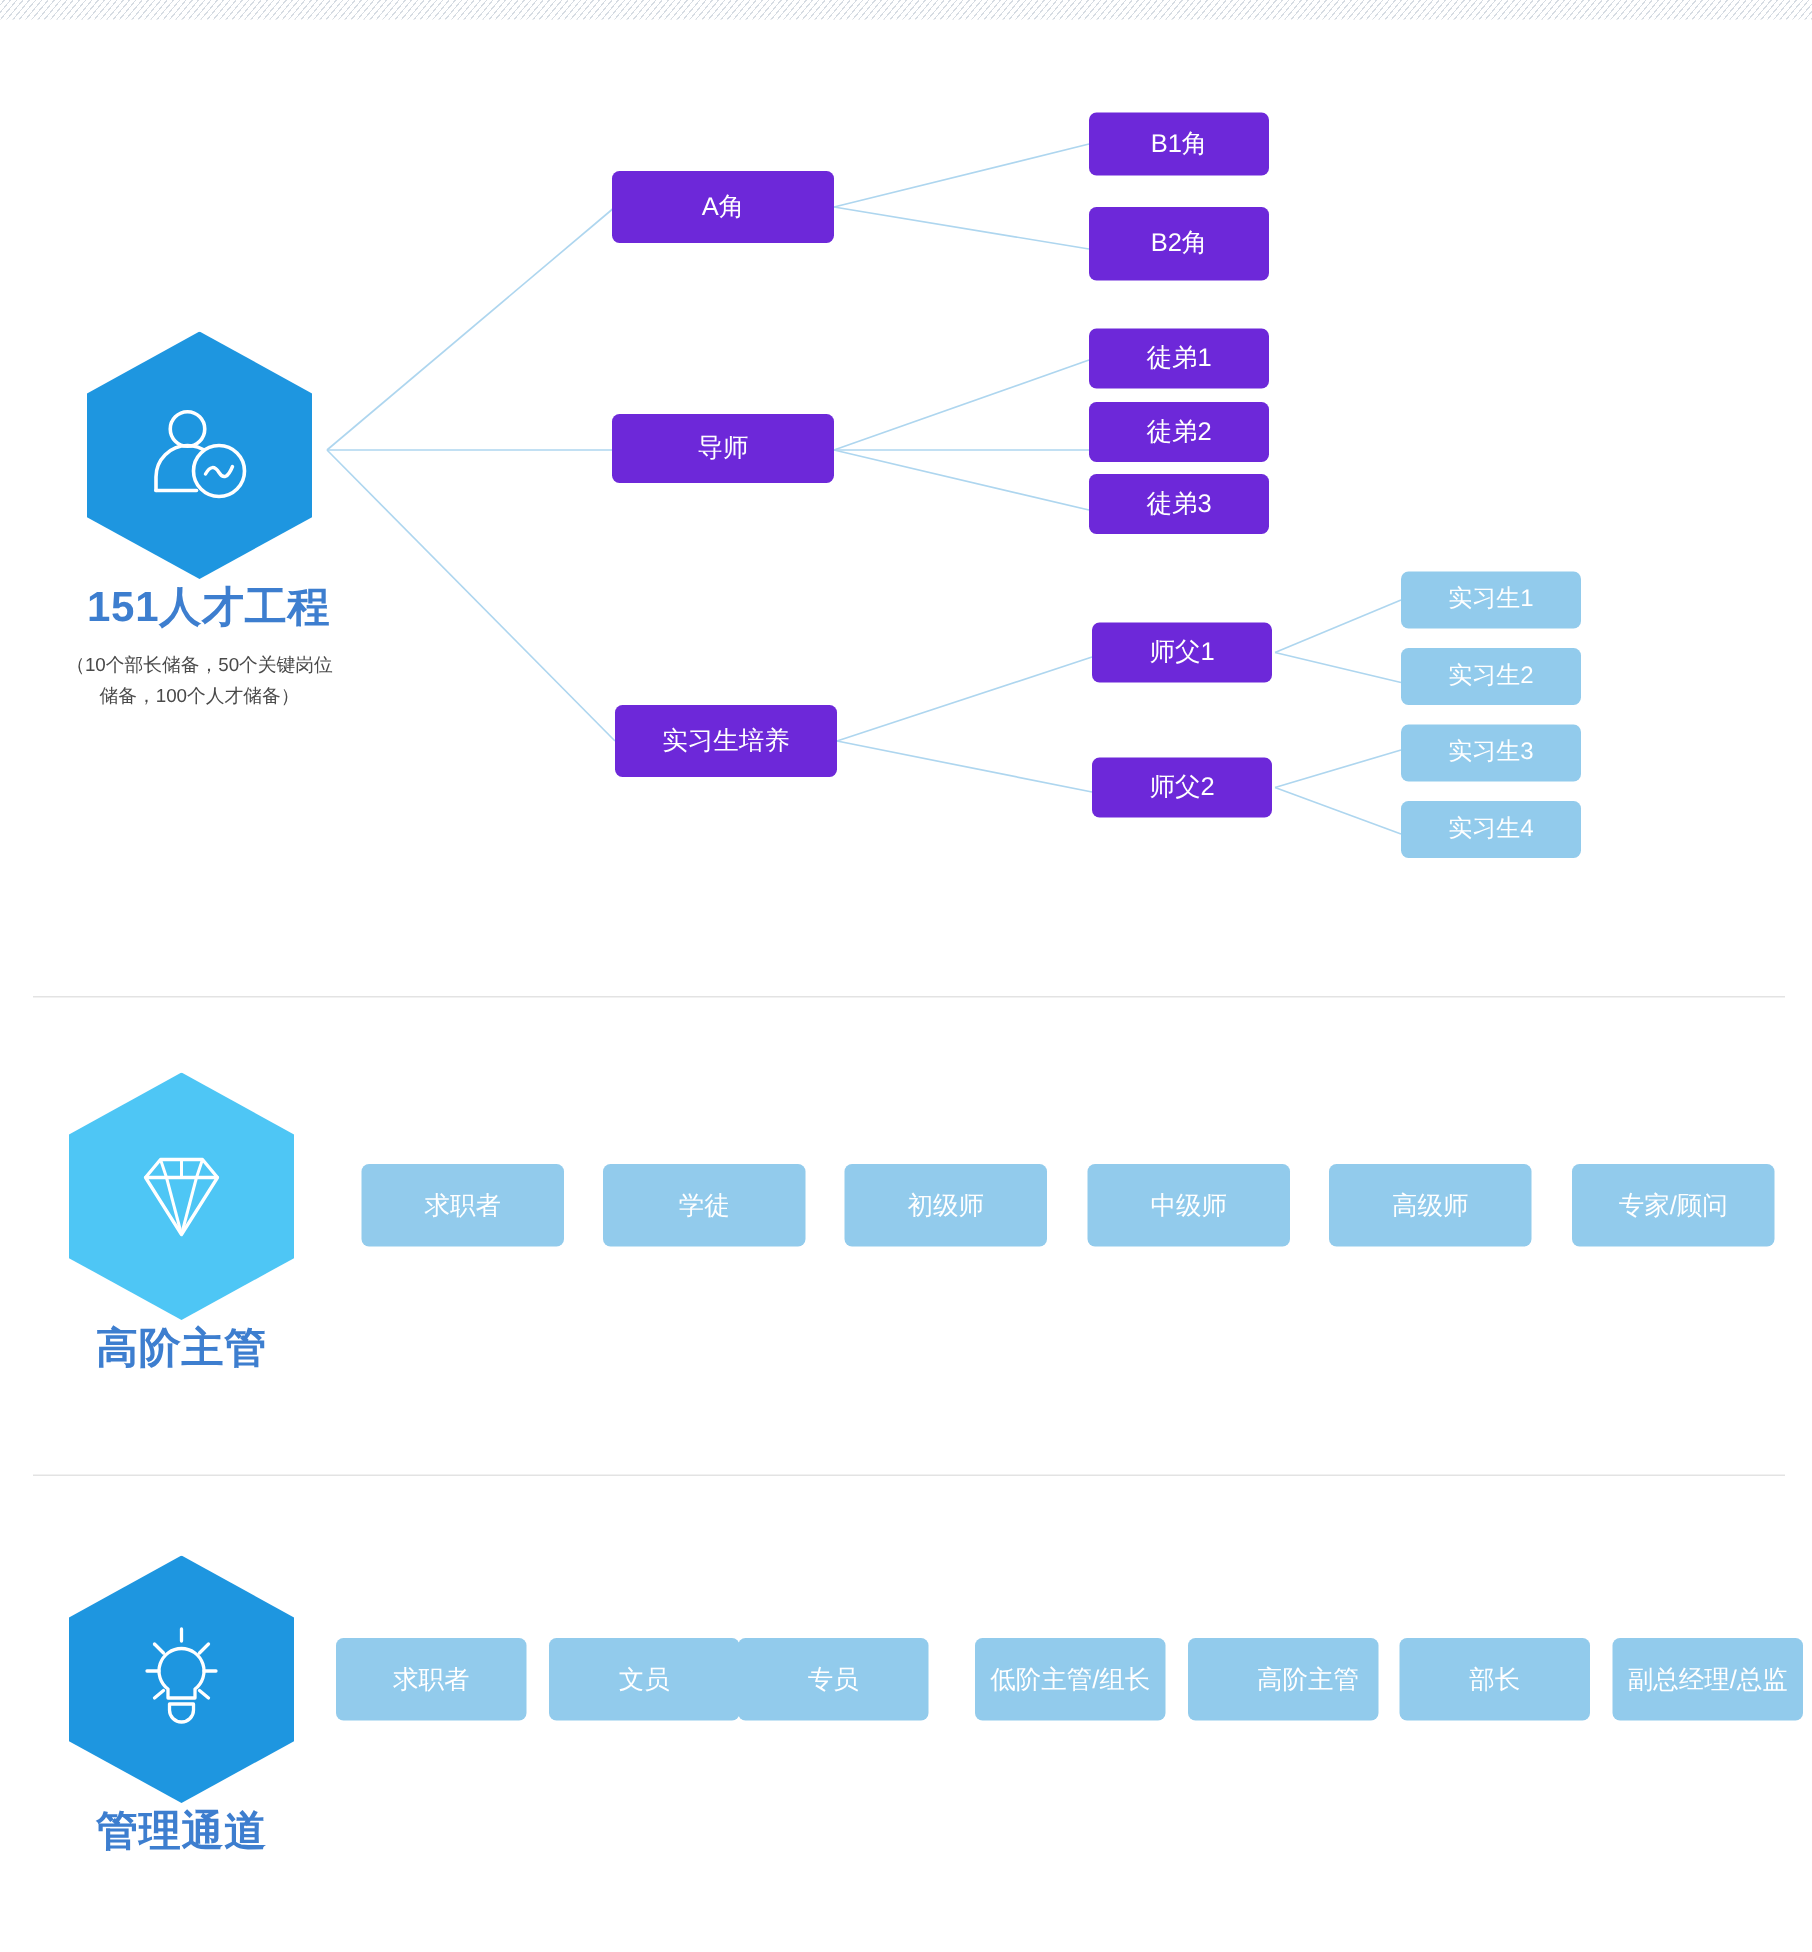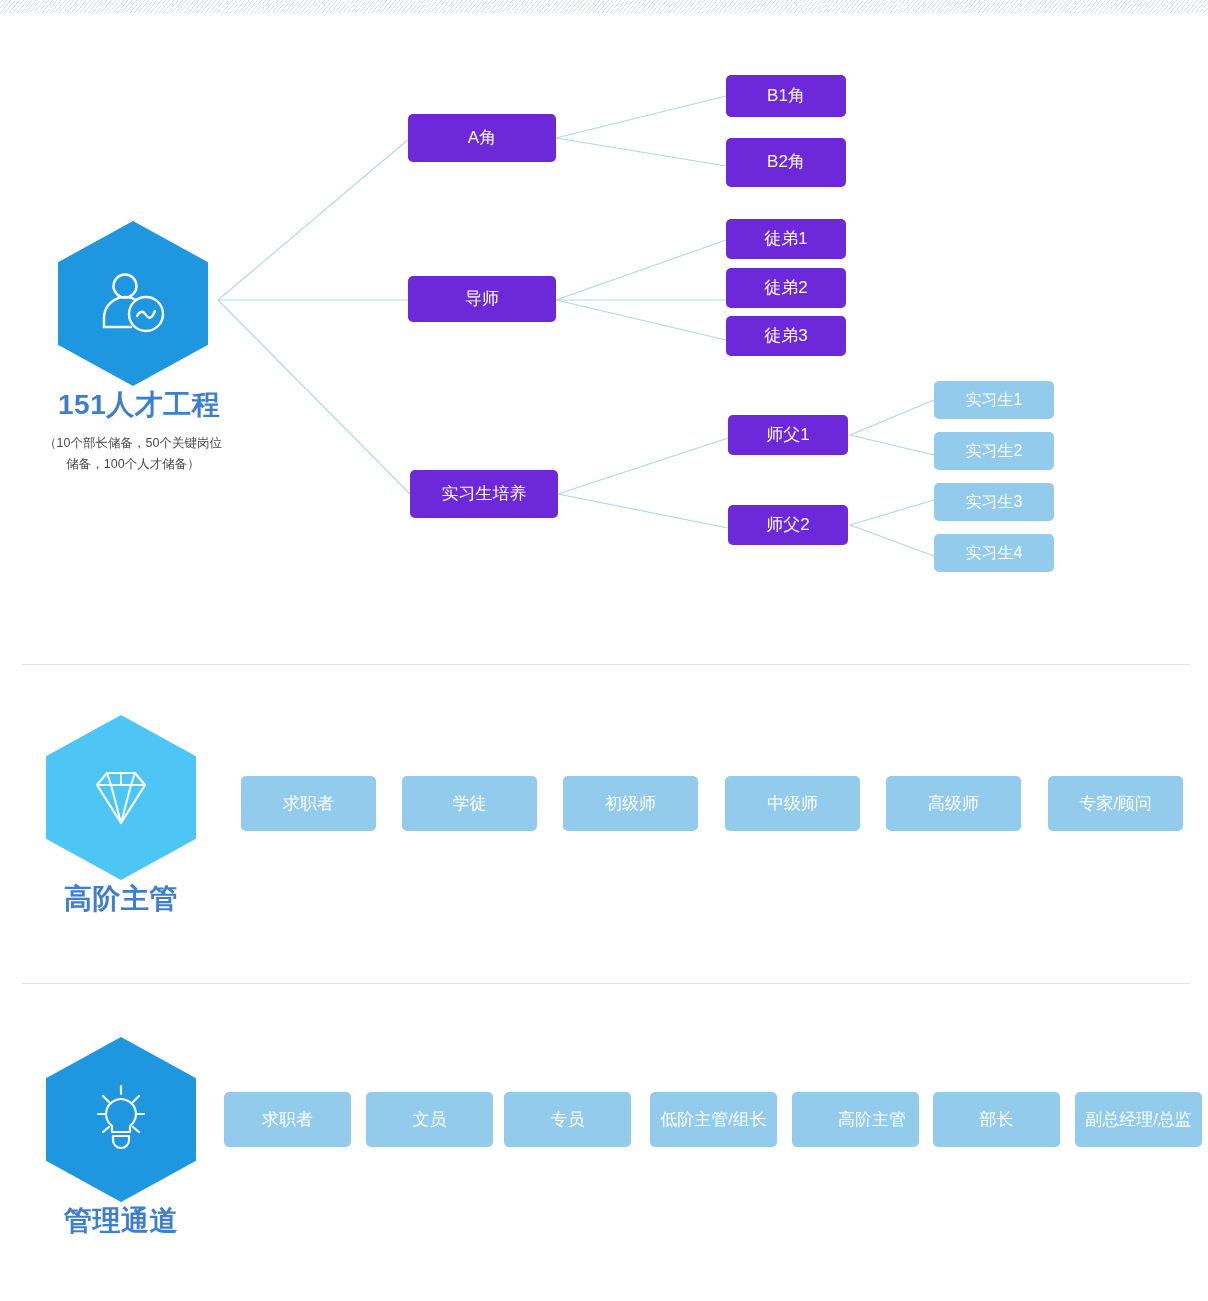--- a/index.html
+++ b/index.html
@@ -207,19 +207,19 @@
           <line x1="19" y1="49" x2="25" y2="44" stroke="#fff" stroke-width="2.2" stroke-linecap="round"></line>
           <line x1="55" y1="49" x2="49" y2="44" stroke="#fff" stroke-width="2.2" stroke-linecap="round"></line>
         </svg>
       </span>
     </div>
     <div class="hex-label" style="width:150px;">管理通道</div>
   </div>
 
   <div class="pill" style="left:224px; top:1092px; width:127px; height:55px; font-size:17px;">求职者</div>
   <div class="pill" style="left:366px; top:1092px; width:127px; height:55px; font-size:17px;">文员</div>
-  <div class="pill" style="left:504px; top:1092px; width:127px; height:55px; font-size:17px;">专员</div>
+  <div class="pill" style="left:492px; top:1092px; width:127px; height:55px; font-size:17px;">专员</div>
   <div class="pill" style="left:650px; top:1092px; width:127px; height:55px; font-size:17px;">低阶主管/组长</div>
   <div class="pill" style="left:792px; top:1092px; width:127px; height:55px; font-size:17px;padding-left:33px;">高阶主管</div>
   <div class="pill" style="left:933px; top:1092px; width:127px; height:55px; font-size:17px;">部长</div>
   <div class="pill" style="left:1075px; top:1092px; width:127px; height:55px; font-size:17px;">副总经理/总监</div>
 
 </div>
 
 </body></html>

